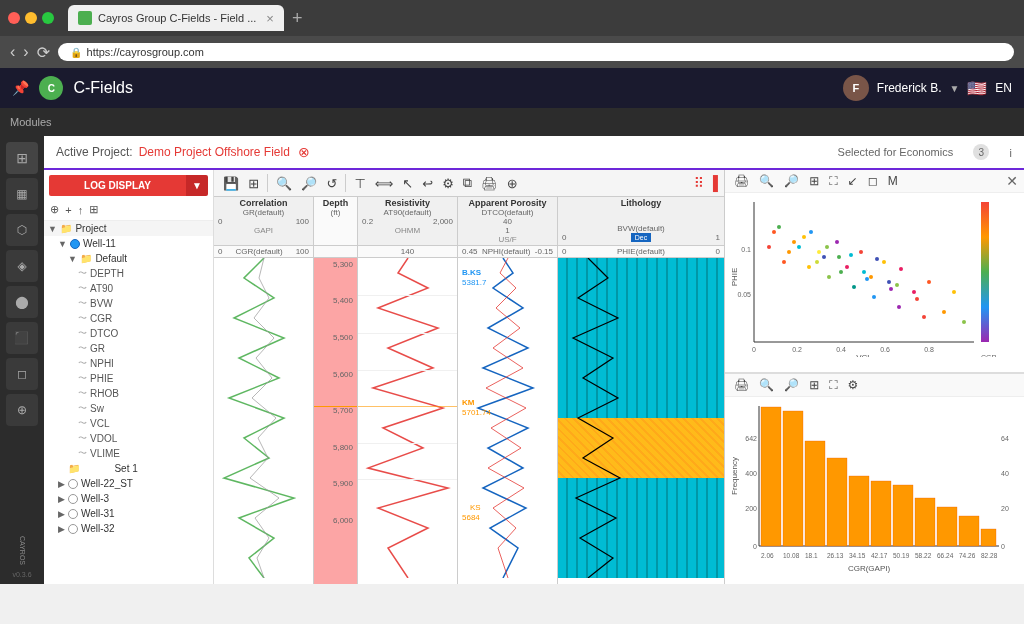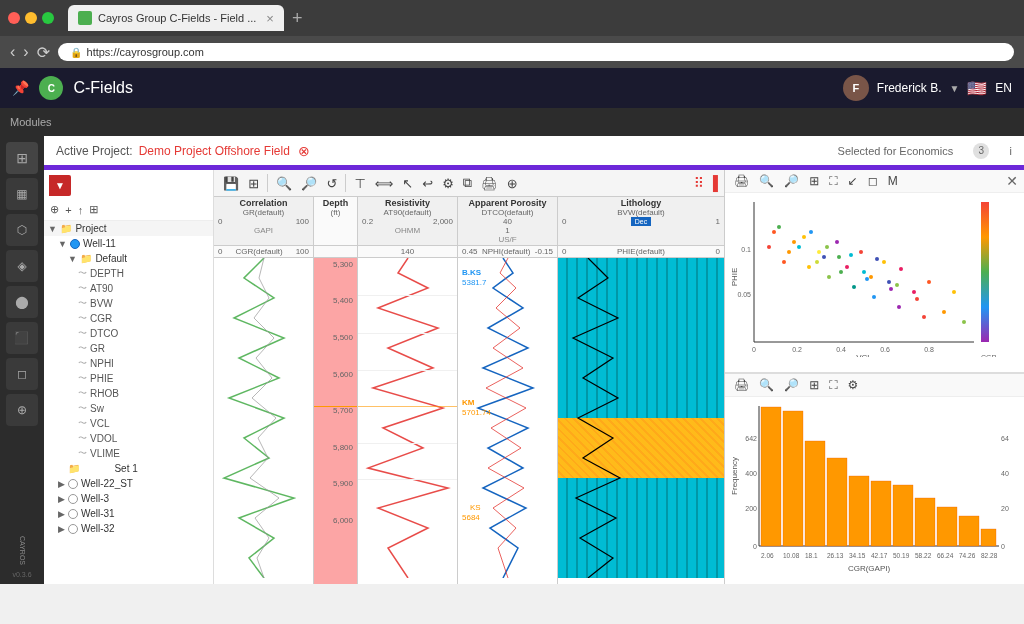--- a/index.html
+++ b/index.html
@@ -70,37 +70,38 @@
     <div style="width:32px; height:32px; background:#3a3a3a; border-radius:4px; display:flex; align-items:center; justify-content:center; cursor:pointer; color:#aaa; font-size:12px;">⊕</div>
     <div style="margin-top:auto; width:32px; height:32px; display:flex; align-items:center; justify-content:center;">
       <span style="color:#888; font-size:7px; writing-mode:vertical-rl; text-orientation:mixed;">CAYROS</span>
     </div>
     <div style="color:#666; font-size:7px; text-align:center;">v0.3.6</div>
   </div>
 
   <div style="flex:1; display:flex; flex-direction:column; background:#f5f5f5; overflow:hidden;">
 
 
-    <div style="background:white; height:34px; display:flex; align-items:center; padding:0 12px; border-bottom:5px solid #6d28d9;">
+    <div style="background:white; height:34px; display:flex; align-items:center; padding:0 12px; border-bottom:2px solid #6d28d9;">
       <span style="color:#555; font-size:12px; margin-right:6px;">Active Project:</span>
       <span style="color:#e53935; font-size:12px; font-weight:500; cursor:pointer;">Demo Project Offshore Field</span>
       <span style="color:#e53935; margin-left:8px; font-size:14px;">⊗</span>
       <div style="margin-left:auto; color:#666; font-size:11px; display:flex; align-items:center; gap:20px;">
         <span>Selected for Economics</span>
         <span style="background:#e0e0e0; border-radius:50%; width:16px; height:16px; display:inline-flex; align-items:center; justify-content:center; font-size:10px;">3</span>
         <span style="cursor:pointer;">ℹ</span>
       </div>
     </div>
 
 
     <div style="display:flex; flex:1; overflow:hidden;">
 
       <div style="width:170px; background:white; border-right:1px solid #ddd; display:flex; flex-direction:column; overflow:hidden;">
 
         <div style="display:flex; margin:5px 5px 3px; gap:0;">
+          <button style="background:#e53935; color:white; border:none; padding:5px 8px; font-size:10px; font-weight:bold; cursor:pointer; border-radius:2px 0 0 2px; flex:1;">LOG DISPLAY</button>
           <button style="background:#c62828; color:white; border:none; padding:5px 6px; cursor:pointer; border-radius:0 2px 2px 0; font-size:10px;">▼</button>
         </div>
 
         <div style="display:flex; padding:2px 4px; gap:2px; border-bottom:1px solid #eee;">
           <button style="background:none; border:none; cursor:pointer; color:#555; font-size:11px; padding:2px;">⊕</button>
           <button style="background:none; border:none; cursor:pointer; color:#555; font-size:11px; padding:2px;">+</button>
           <button style="background:none; border:none; cursor:pointer; color:#555; font-size:11px; padding:2px;">↑</button>
           <button style="background:none; border:none; cursor:pointer; color:#555; font-size:11px; padding:2px;">⊞</button>
         </div>
 
@@ -262,21 +263,21 @@
             <div style="font-size:8px; color:#666;">DTCO(default)</div>
             <div style="display:flex; justify-content:flex-start; padding:0 4px; font-size:8px; color:#666;flex-direction:column;">
               <span>40</span>
               <span>1</span>
             </div>
             <div style="font-size:8px; color:#888; text-align:center;">US/F</div>
           </div>
 
           <div style="flex:1; text-align:center; padding:1px 0;">
             <div style="font-size:9px; font-weight:bold; color:#333;">Lithology</div>
-            <div style="font-size:8px; color:#666;">BVW(default)</div>
+            <div style="font-size:8px; color:#666;margin-top:16px;">BVW(default)</div>
             <div style="display:flex; justify-content:space-between; align-items:center; padding:0 4px; font-size:8px; color:#666;">
               <span>0</span>
               <span style="background:#1565c0; color:white; padding:1px 4px; font-size:7px;">Dec</span>
               <span>1</span>
             </div>
           </div>
         </div>
 
         <div style="display:flex; border-bottom:1px solid #ccc; background:#fafafa;">
           <div style="width:100px; border-right:1px solid #ccc; padding:1px 4px; font-size:8px; color:#666; display:flex; justify-content:space-between;">

